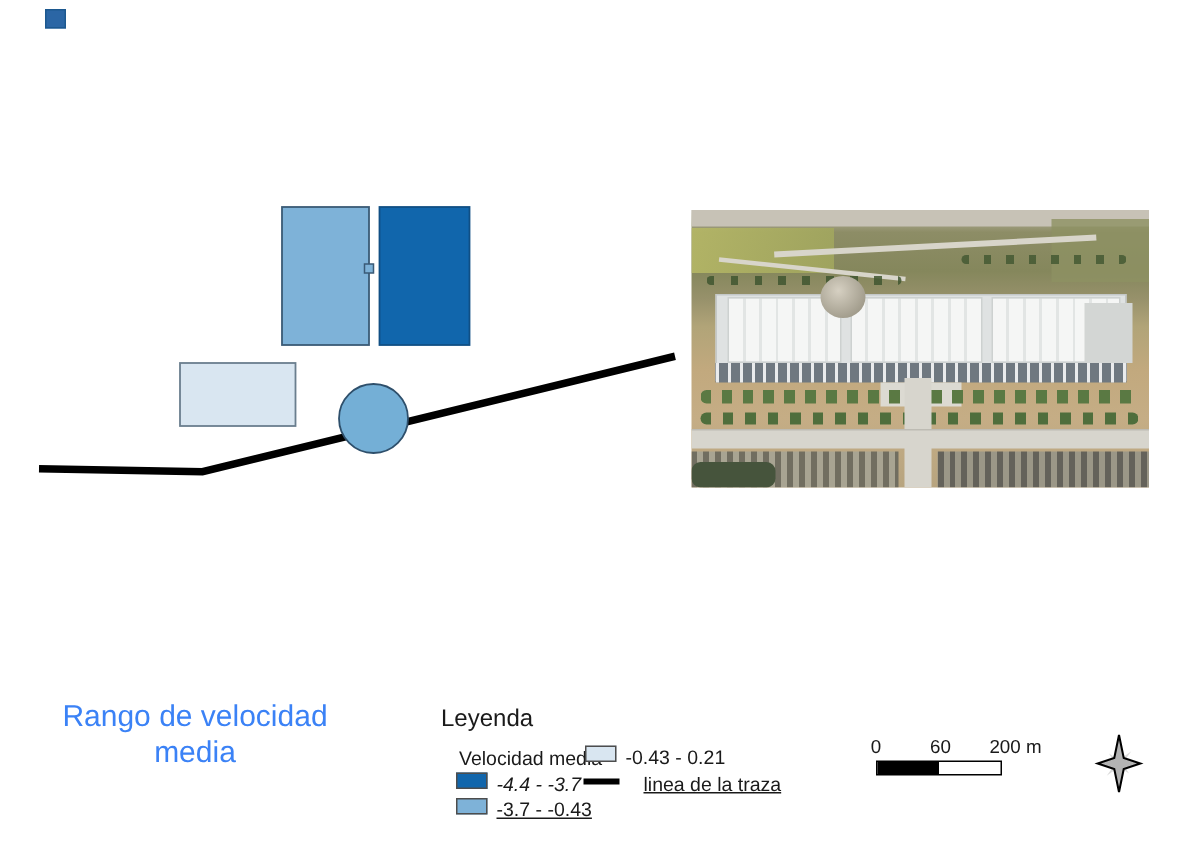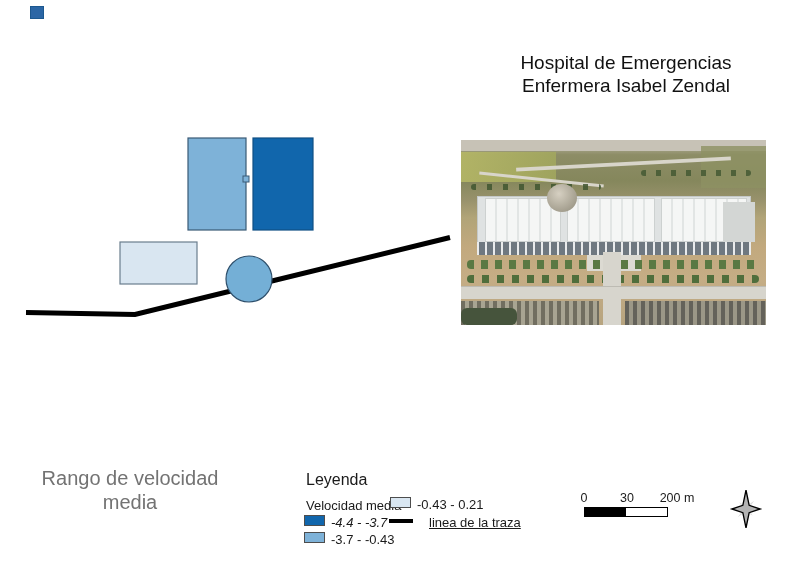--- a/index.html
+++ b/index.html
@@ -6,27 +6,27 @@
   #canvas{
     position:relative;width:800px;height:566px;background:#ffffff;overflow:hidden;
     font-family:"Liberation Sans", sans-serif;color:#1a1a1a;
   }
   .abs{position:absolute;}
 
   
   .map-title{left:496px;top:51px;width:260px;text-align:center;
     font-size:19px;line-height:23px;color:#111;}
   .caption{left:24px;top:466px;width:212px;text-align:center;
-    font-size:20px;line-height:24px;color:#737373;}
+    font-size:20px;line-height:24px;color:#3b82f6;}
 
   
   .corner-square{left:30px;top:6px;width:14px;height:13px;border:1px solid #1c588f;box-sizing:border-box;}
 
   
-  .legend-heading{left:306px;top:471px;font-size:16px;}
+  .legend-heading{left:294px;top:471px;font-size:16px;}
   .lg-text{font-size:13px;white-space:nowrap;}
   .swatch{width:21px;height:11px;border:1px solid #4d4d4d;box-sizing:border-box;}
   .line-swatch{width:24px;height:4px;}
 
   
   .sb-tick{font-size:12.5px;transform:translateX(-50%);white-space:nowrap;}
   .sb-bar{left:584px;top:507px;width:84px;height:10px;border:1px solid #000;box-sizing:border-box;background:#fff;}
   .sb-fill{position:absolute;left:0;top:0;width:50%;height:100%;}
 
   
@@ -77,24 +77,20 @@
 
   <svg class="abs" style="left:0;top:0;" width="800" height="566" viewBox="0 0 800 566">
     <polyline points="26,312.5 135,314.5 450,237.5" fill="none" stroke-width="5" stroke-linecap="butt" stroke-linejoin="miter" style="stroke: rgb(0, 0, 0);"></polyline>
     <rect x="188" y="138" width="58" height="92" stroke-width="1.2" stroke="#3A5A76" style="fill: rgb(126, 178, 216);"></rect>
     <rect x="243" y="176" width="6" height="6" stroke-width="1" stroke="#3A5A76" style="fill: rgb(126, 178, 216);"></rect>
     <rect x="253" y="138" width="60" height="92" stroke-width="1.2" stroke="#104F84" style="fill: rgb(17, 102, 172);"></rect>
     <rect x="120" y="242" width="77" height="42" stroke-width="1.2" stroke="#6A7E8E" style="fill: rgb(217, 230, 241);"></rect>
     <circle cx="249" cy="279" r="23" stroke-width="1.2" stroke="#2E4F6B" style="fill: rgb(116, 175, 214);"></circle>
   </svg>
 
-  <div class="abs map-title">
-    <div>Hospital de Emergencias</div>
-    <div>Enfermera Isabel Zendal</div>
-  </div>
 
   <div class="abs photo">
     <div class="abs ph-city"></div>
     <div class="abs ph-field-l"></div>
     <div class="abs ph-field-r"></div>
     <div class="abs ph-road-a"></div>
     <div class="abs ph-road-b"></div>
     <div class="abs ph-scrub-a"></div>
     <div class="abs ph-scrub-b"></div>
     <div class="abs ph-platform"></div>
@@ -126,24 +122,24 @@
   <div class="abs swatch" style="left: 390px; top: 497px; background-color: rgb(217, 230, 241);"></div>
   <div class="abs lg-text" style="left:417px;top:497px;">-0.43 - 0.21</div>
 
   <div class="abs swatch" style="left: 304px; top: 515px; background-color: rgb(17, 102, 172);"></div>
   <div class="abs lg-text" style="left:331px;top:515px;font-style:italic;">-4.4 - -3.7</div>
 
   <div class="abs line-swatch" style="left: 389px; top: 519px; background-color: rgb(0, 0, 0);"></div>
   <div class="abs lg-text" style="left:429px;top:515px;text-decoration:underline;">linea de la traza</div>
 
   <div class="abs swatch" style="left: 304px; top: 532px; background-color: rgb(126, 178, 216);"></div>
-  <div class="abs lg-text" style="left:331px;top:532px;">-3.7 - -0.43</div>
+  <div class="abs lg-text" style="left:331px;top:532px;text-decoration:underline;">-3.7 - -0.43</div>
 
   <div class="abs sb-tick" style="left:584px;top:491px;">0</div>
-  <div class="abs sb-tick" style="left:627px;top:491px;">30</div>
+  <div class="abs sb-tick" style="left:627px;top:491px;">60</div>
   <div class="abs sb-tick" style="left:677px;top:491px;">200 m</div>
   <div class="abs sb-bar">
     <div class="sb-fill" style="background-color: rgb(0, 0, 0);"></div>
   </div>
 
   <svg class="abs" style="left:729px;top:489px;" width="34" height="40" viewBox="0 0 30 38">
     <g transform="rotate(45 15 19)">
       <path d="M15,8 L16.6,17.4 L24,19 L16.6,20.6 L15,30 L13.4,20.6 L6,19 L13.4,17.4 Z" fill="#dcdcdc"></path>
     </g>
     <path d="M15,1 L18,15.5 L28.5,19 L18,22.5 L15,37 L12,22.5 L1.5,19 L12,15.5 Z" fill="#b3b3b3" stroke="#000000" stroke-width="1.3" stroke-linejoin="miter"></path>

